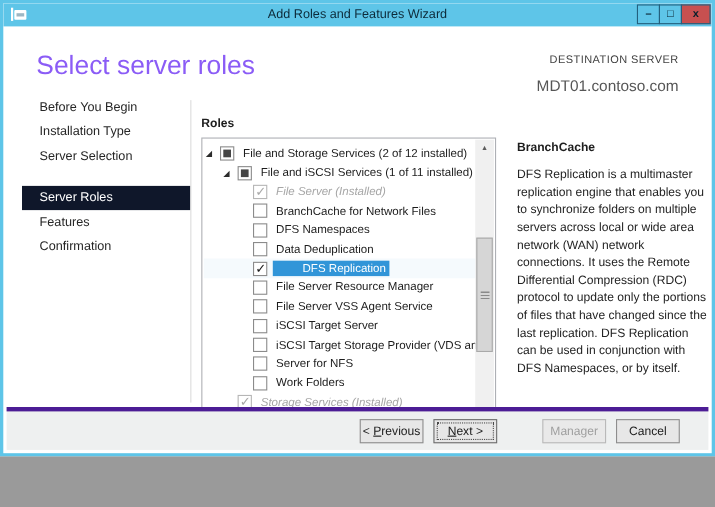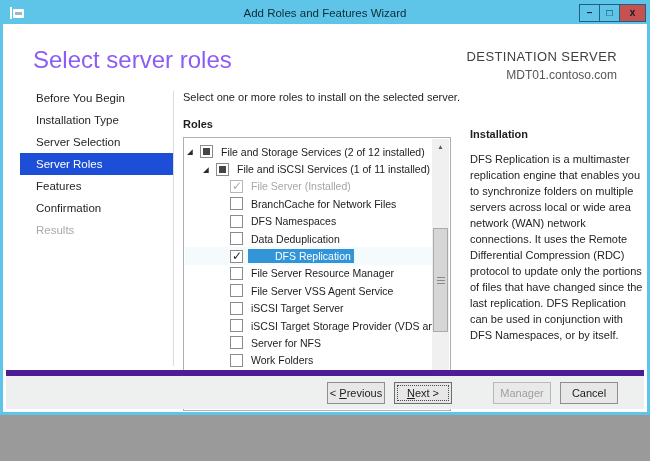--- a/index.html
+++ b/index.html
@@ -28,30 +28,30 @@
     color:#071f2b; background:transparent; cursor:default;
   }
   .win-btn.close{ width:27px; background:#c75050; }
 
   
   .content{ position:absolute; left:3px; right:3px; top:24px; bottom:42px; background:#fff; }
 
   .page-title{ position:absolute; left:27px; top:19px; font-size:24px; color:#8b5cf6; }
 
   .dest{ position:absolute; right:27px; top:22px; text-align:right; }
-  .dest-label{ font-size:13px; letter-spacing:.4px; color:#3f3f3f; }
-  .dest-server{ font-size:12px; color:#565656; margin-top:4px; }
+  .dest-label{ font-size:10px; letter-spacing:.4px; color:#3f3f3f; }
+  .dest-server{ font-size:14px; color:#565656; margin-top:10px; }
 
   
   .sidebar{ position:absolute; left:14px; top:60px; width:153px; }
   .side-item{
     height:22px; line-height:22px; padding-left:16px;
     font-size:11.5px; color:#262626; cursor:default; white-space:nowrap;
   }
-  .side-item.selected{ background:#1d4ed8; color:#fff; }
+  .side-item.selected{ background:#0f172a; color:#fff;margin-top:16px; }
   .side-item.disabled{ color:#a9a9a9; }
 
   .vdivider{ position:absolute; left:167px; top:64px; bottom:4px; width:1px; background:#dcdcdc; }
 
   
   .main{ position:absolute; left:177px; top:64px; width:270px; }
   .instruction{ font-size:11px; color:#1e1e1e; white-space:nowrap; }
   .roles-label{ margin-top:15px; font-size:11px; font-weight:bold; color:#1e1e1e; }
 
   .treebox{
@@ -70,21 +70,21 @@
   .cb{
     width:13px; height:13px; flex:none; margin-right:5px;
     border:1px solid #8b8b8b; background:#fff; position:relative;
   }
   .cb.ind::after{ content:""; position:absolute; left:2px; top:2px; right:2px; bottom:2px; background:#454545; }
   .cb.chk::after{ content:"\2713"; position:absolute; left:1px; top:-2px; font-size:12px; font-weight:bold; color:#1a1a1a; }
   .cb.chkdis{ border-color:#b6b6b6; }
   .cb.chkdis::after{ content:"\2713"; position:absolute; left:1px; top:-2px; font-size:12px; font-weight:bold; color:#a9a9a9; }
   .cb.partial{ height:5px; border-bottom:none; align-self:flex-start; margin-top:2px; }
   .trow .tlabel{ padding:1px 3px; }
-  .trow.graytext .tlabel{ color:#a6a6a6; }
+  .trow.graytext .tlabel{ color:#a6a6a6;font-style:italic; }
   .trow.sel{ background:#f5fafd; }
   .trow.sel .tlabel{ background:#3195d8; color:#fff;padding-left:27px; }
 
   
   .vscroll{ position:absolute; right:1px; top:1px; width:17px; height:255px; background:#f0f0f0; }
   .sarrow{ position:absolute; width:17px; height:16px; text-align:center; font-size:6.5px; line-height:16px; color:#5c5c5c; }
   .sarrow.up{ top:0; } .sarrow.down{ bottom:0; }
   .vthumb{
     position:absolute; left:1px; top:89px; width:15px; height:104px;
     background:#d6d6d6; border:1px solid #a9a9a9;
@@ -107,21 +107,21 @@
   .sb-corner{ position:absolute; right:1px; bottom:1px; width:17px; height:17px; background:#f0f0f0; }
 
   
   .desc{ position:absolute; left:464px; top:101px; width:174px; }
   .desc-heading{ font-size:11px; font-weight:bold; color:#1e1e1e; }
   .desc-body{ margin-top:11px; font-size:11px; line-height:16px; color:#242424; }
 
   
   .footer{
     position:absolute; left:3px; right:3px; bottom:3px; height:39px;
-    background:#eef0f0; border-top:6px solid #4c1d95;
+    background:#eef0f0; border-top:4px solid #4c1d95;
     display:flex; align-items:center; justify-content:flex-end; padding-right:26px;
   }
   .btn{
     width:58px; height:22px; margin-left:9px; font-size:11px; color:#1c1c1c;
     background:#e7e7e7; border:1px solid #8e8e8e; text-align:center; line-height:20px;
     cursor:default; position:relative; font-family:inherit;
   }
   .btn.default{ outline:1px dotted #4a4a4a; outline-offset:-4px; border-color:#6d6d6d;text-align:center; }
   .btn.disabled{ margin-left:41px; background:#e9e9e9; border-color:#b9b9b9; color:#9f9f9f; }
 </style>
@@ -153,27 +153,25 @@
       <div class="dest-server">MDT01.contoso.com</div>
     </div>
 
     <div class="sidebar">
       <div class="side-item">Before You Begin</div>
       <div class="side-item">Installation Type</div>
       <div class="side-item">Server Selection</div>
       <div class="side-item selected">Server Roles</div>
       <div class="side-item">Features</div>
       <div class="side-item">Confirmation</div>
-      <div class="side-item disabled">Results</div>
     </div>
 
     <div class="vdivider"></div>
 
     <div class="main">
-      <div class="instruction">Select one or more roles to install on the selected server.</div>
       <div class="roles-label">Roles</div>
 
       <div class="treebox">
         <div class="tree-rows">
 
           <div class="trow lvl0">
             <span class="exp">◢</span>
             <span class="cb ind"></span>
             <span class="tlabel">File and Storage Services (2 of 12 installed)</span>
           </div>
@@ -277,21 +275,21 @@
               <div class="grip"></div>
             </div>
           <div class="sarrow right">▶</div>
         </div>
 
         <div class="sb-corner"></div>
       </div>
     </div>
 
     <div class="desc">
-      <div class="desc-heading">Installation</div>
+      <div class="desc-heading">BranchCache</div>
       <div class="desc-body">DFS Replication is a multimaster replication engine that enables you to synchronize folders on multiple servers across local or wide area network (WAN) network connections. It uses the Remote Differential Compression (RDC) protocol to update only the portions of files that have changed since the last replication. DFS Replication can be used in conjunction with DFS Namespaces, or by itself.</div>
     </div>
 
   </div>
 
   <div class="footer">
     <div class="btn">&lt; <u>P</u>revious</div>
     <div class="btn default"><u>N</u>ext &gt;</div>
     <div class="btn disabled">Manager</div>
     <div class="btn">Cancel</div>

